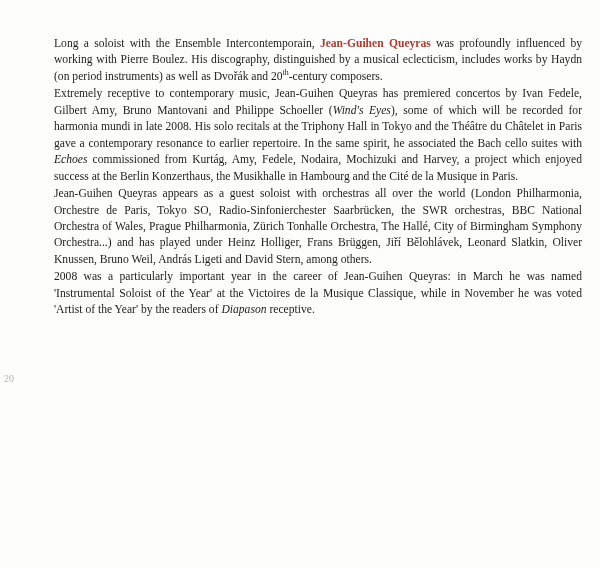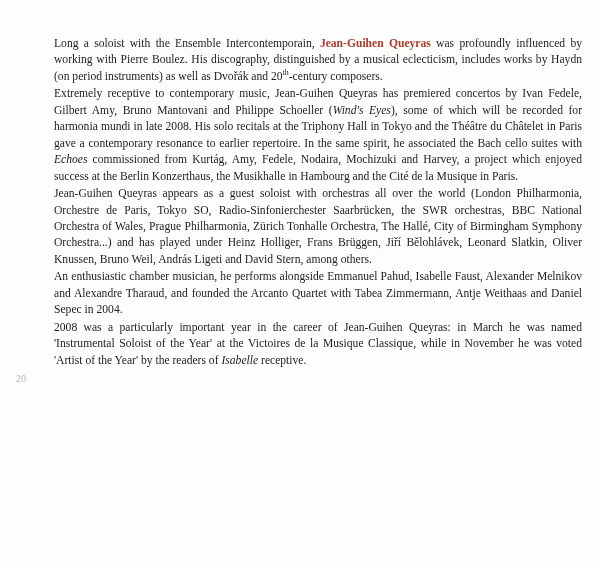--- a/index.html
+++ b/index.html
@@ -41,32 +41,31 @@
     font-style: italic;
     margin-top: 36px;
   }
   sup {
     font-size: 0.68em;
     vertical-align: super;
     line-height: 0;
   }
   .page-number {
     position: absolute;
-    left: 16px;
+    left: 4px;
     bottom: 32px;
     font-size: 10px;
     color: #b8b5ad;
     font-family: "Liberation Serif", serif;
   }
 </style>
 </head>
 <body>
 
 <div class="page">
   <div class="body-text" id="text-body">
       <div class="para"><span>Long a soloist with the Ensemble Intercontemporain, </span><span class="highlight-name">Jean-Guihen Queyras</span><span> was profoundly influenced by working with Pierre Boulez. His discography, distinguished by a musical eclecticism, includes works by Haydn (on period instruments) as well as Dvořák and 20</span><sup>th</sup><span>-century composers.</span></div>
       <div class="para"><span>Extremely receptive to contemporary music, Jean-Guihen Queyras has premiered concertos by Ivan Fedele, Gilbert Amy, Bruno Mantovani and Philippe Schoeller (</span><span class="it">Wind's Eyes</span><span>), some of which will be recorded for harmonia mundi in late 2008. His solo recitals at the Triphony Hall in Tokyo and the Théâtre du Châtelet in Paris gave a contemporary resonance to earlier repertoire. In the same spirit, he associated the Bach cello suites with </span><span class="it">Echoes</span><span> commissioned from Kurtág, Amy, Fedele, Nodaira, Mochizuki and Harvey, a project which enjoyed success at the Berlin Konzerthaus, the Musikhalle in Hambourg and the Cité de la Musique in Paris.</span></div>
       <div class="para"><span>Jean-Guihen Queyras appears as a guest soloist with orchestras all over the world (London Philharmonia, Orchestre de Paris, Tokyo SO, Radio-Sinfonierchester Saarbrücken, the SWR orchestras, BBC National Orchestra of Wales, Prague Philharmonia, Zürich Tonhalle Orchestra, The Hallé, City of Birmingham Symphony Orchestra...) and has played under Heinz Holliger, Frans Brüggen, Jiří Bělohlávek, Leonard Slatkin, Oliver Knussen, Bruno Weil, András Ligeti and David Stern, among others.</span></div>
-      <div class="para"><span>An enthusiastic chamber musician, he performs alongside Emmanuel Pahud, Isabelle Faust, Alexander Melnikov and Alexandre Tharaud, and founded the Arcanto Quartet with Tabea Zimmermann, Antje Weithaas and Daniel Sepec in 2004.</span></div>
-      <div class="para"><span>2008 was a particularly important year in the career of Jean-Guihen Queyras: in March he was named 'Instrumental Soloist of the Year' at the Victoires de la Musique Classique, while in November he was voted 'Artist of the Year' by the readers of </span><span class="it">Isabelle</span><span> receptive.</span></div>
+      <div class="para"><span>2008 was a particularly important year in the career of Jean-Guihen Queyras: in March he was named 'Instrumental Soloist of the Year' at the Victoires de la Musique Classique, while in November he was voted 'Artist of the Year' by the readers of </span><span class="it">Diapason</span><span> receptive.</span></div>
     </div>
   <div class="page-number">20</div>
 </div>
 
 </body></html>

